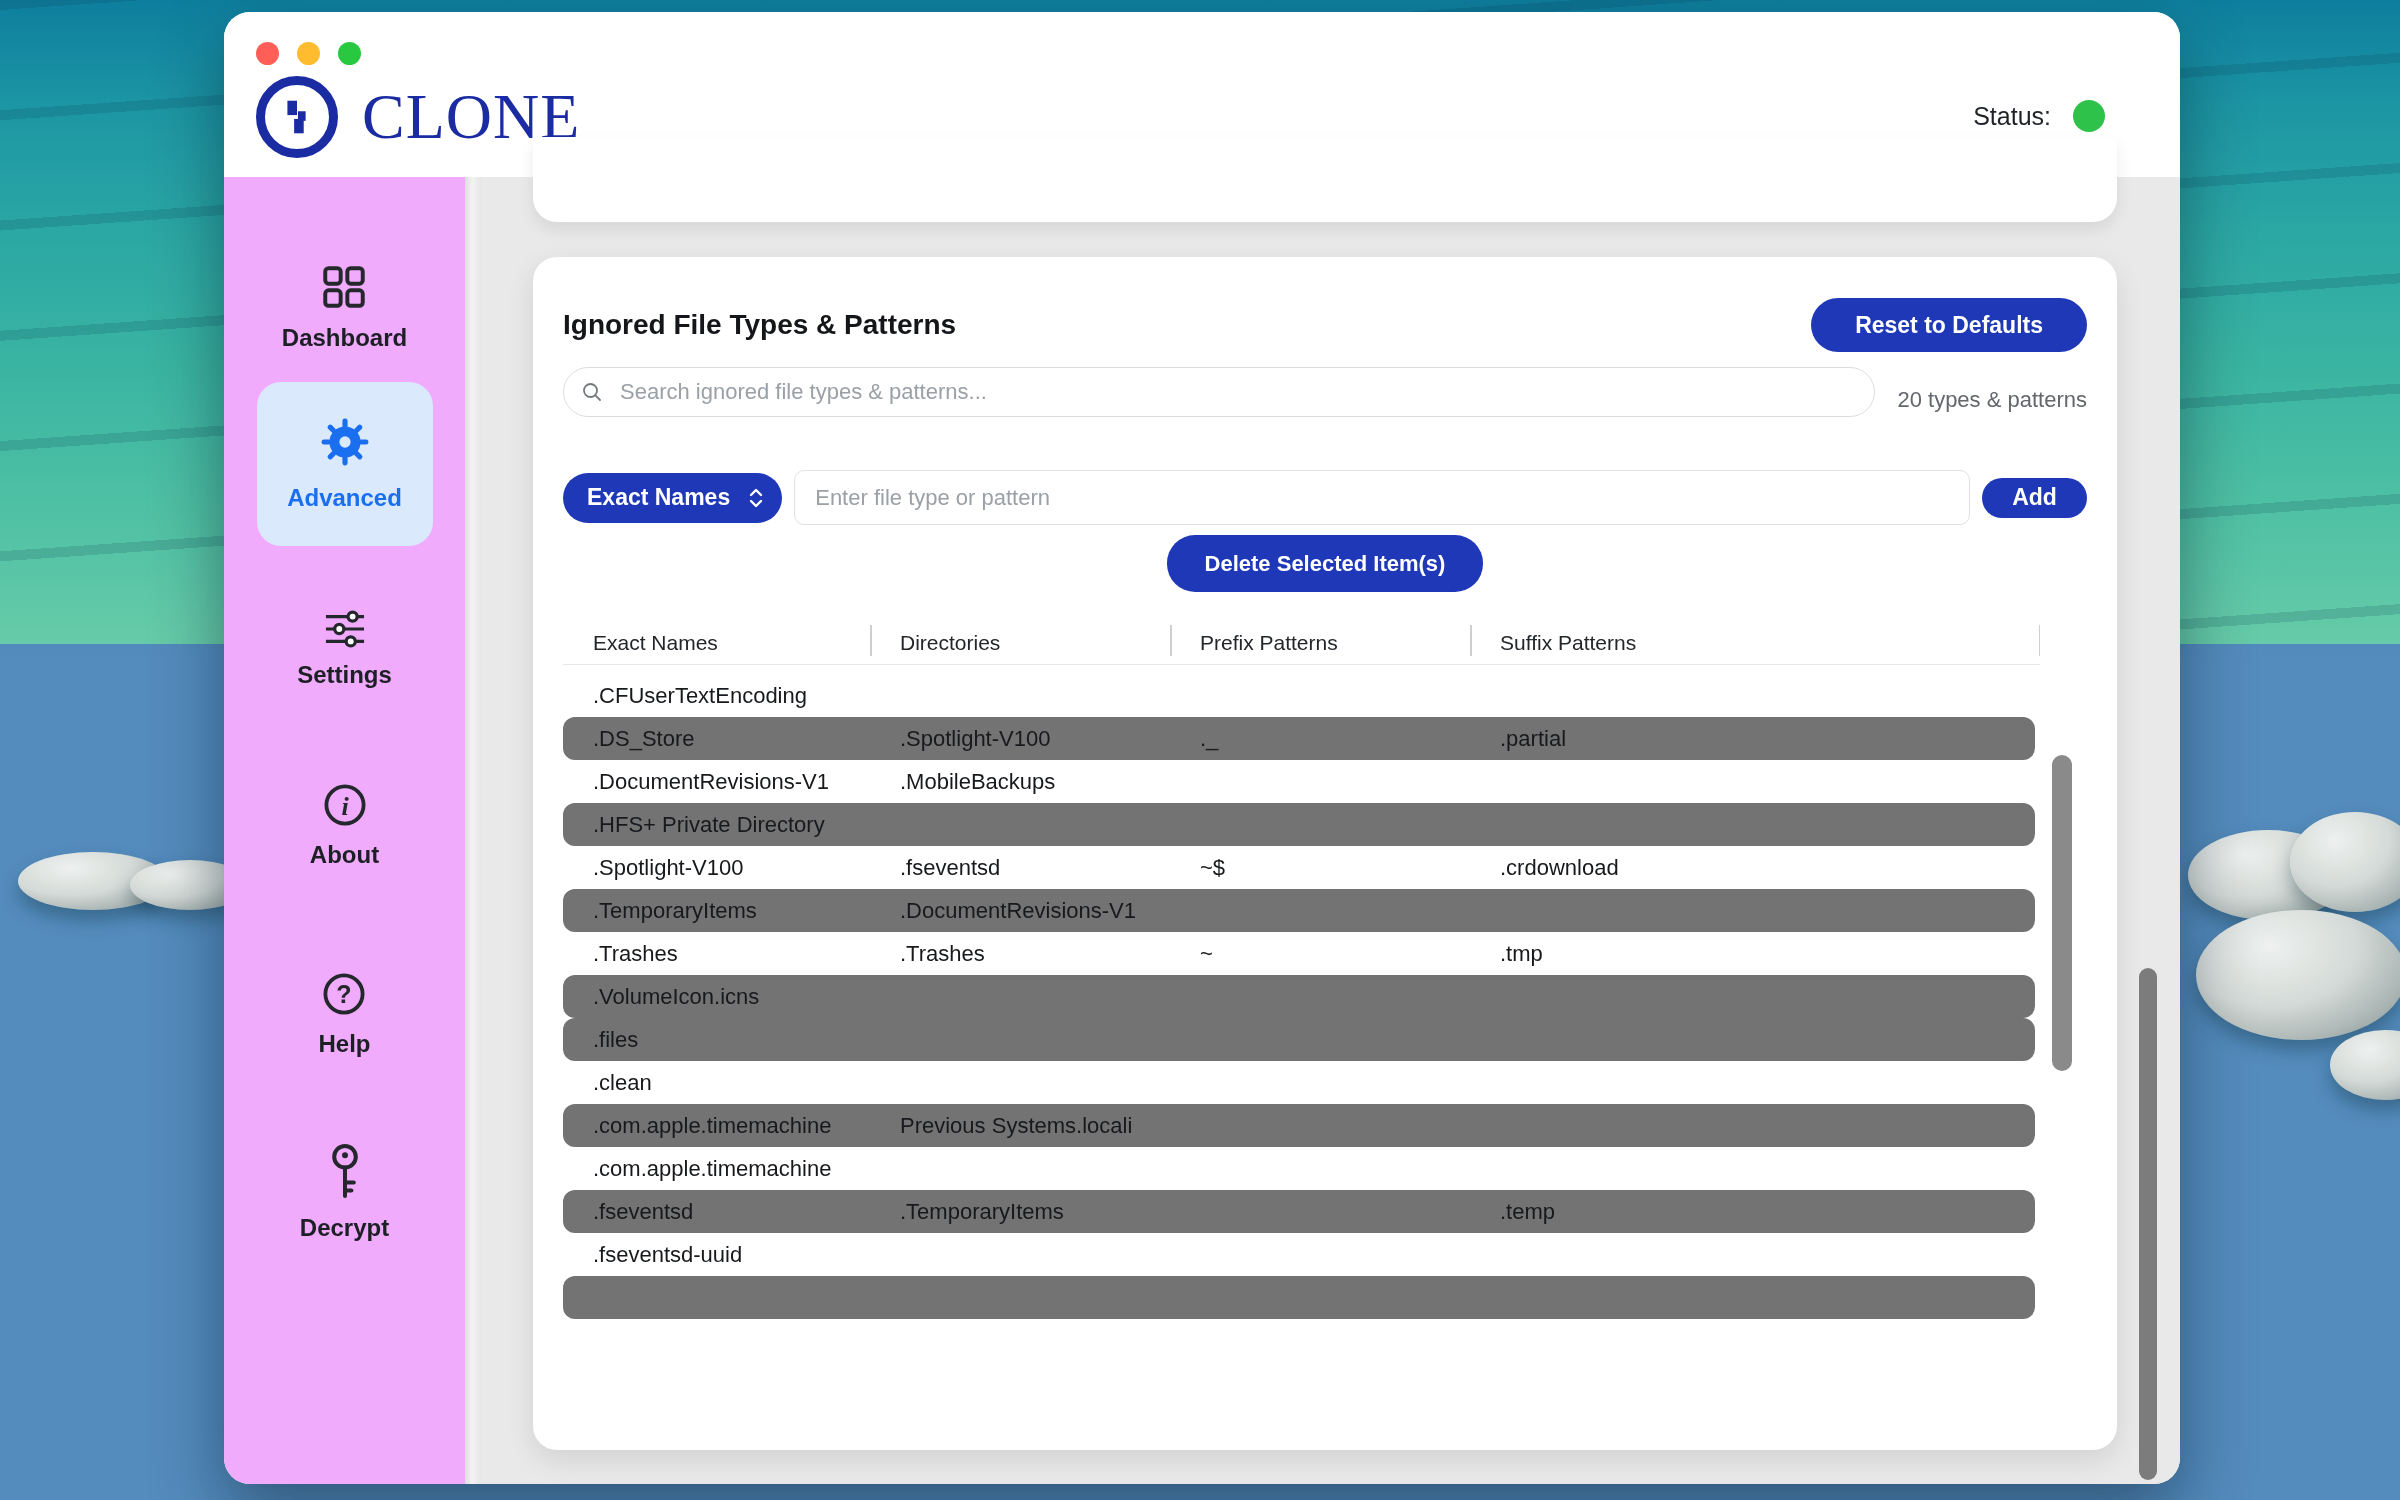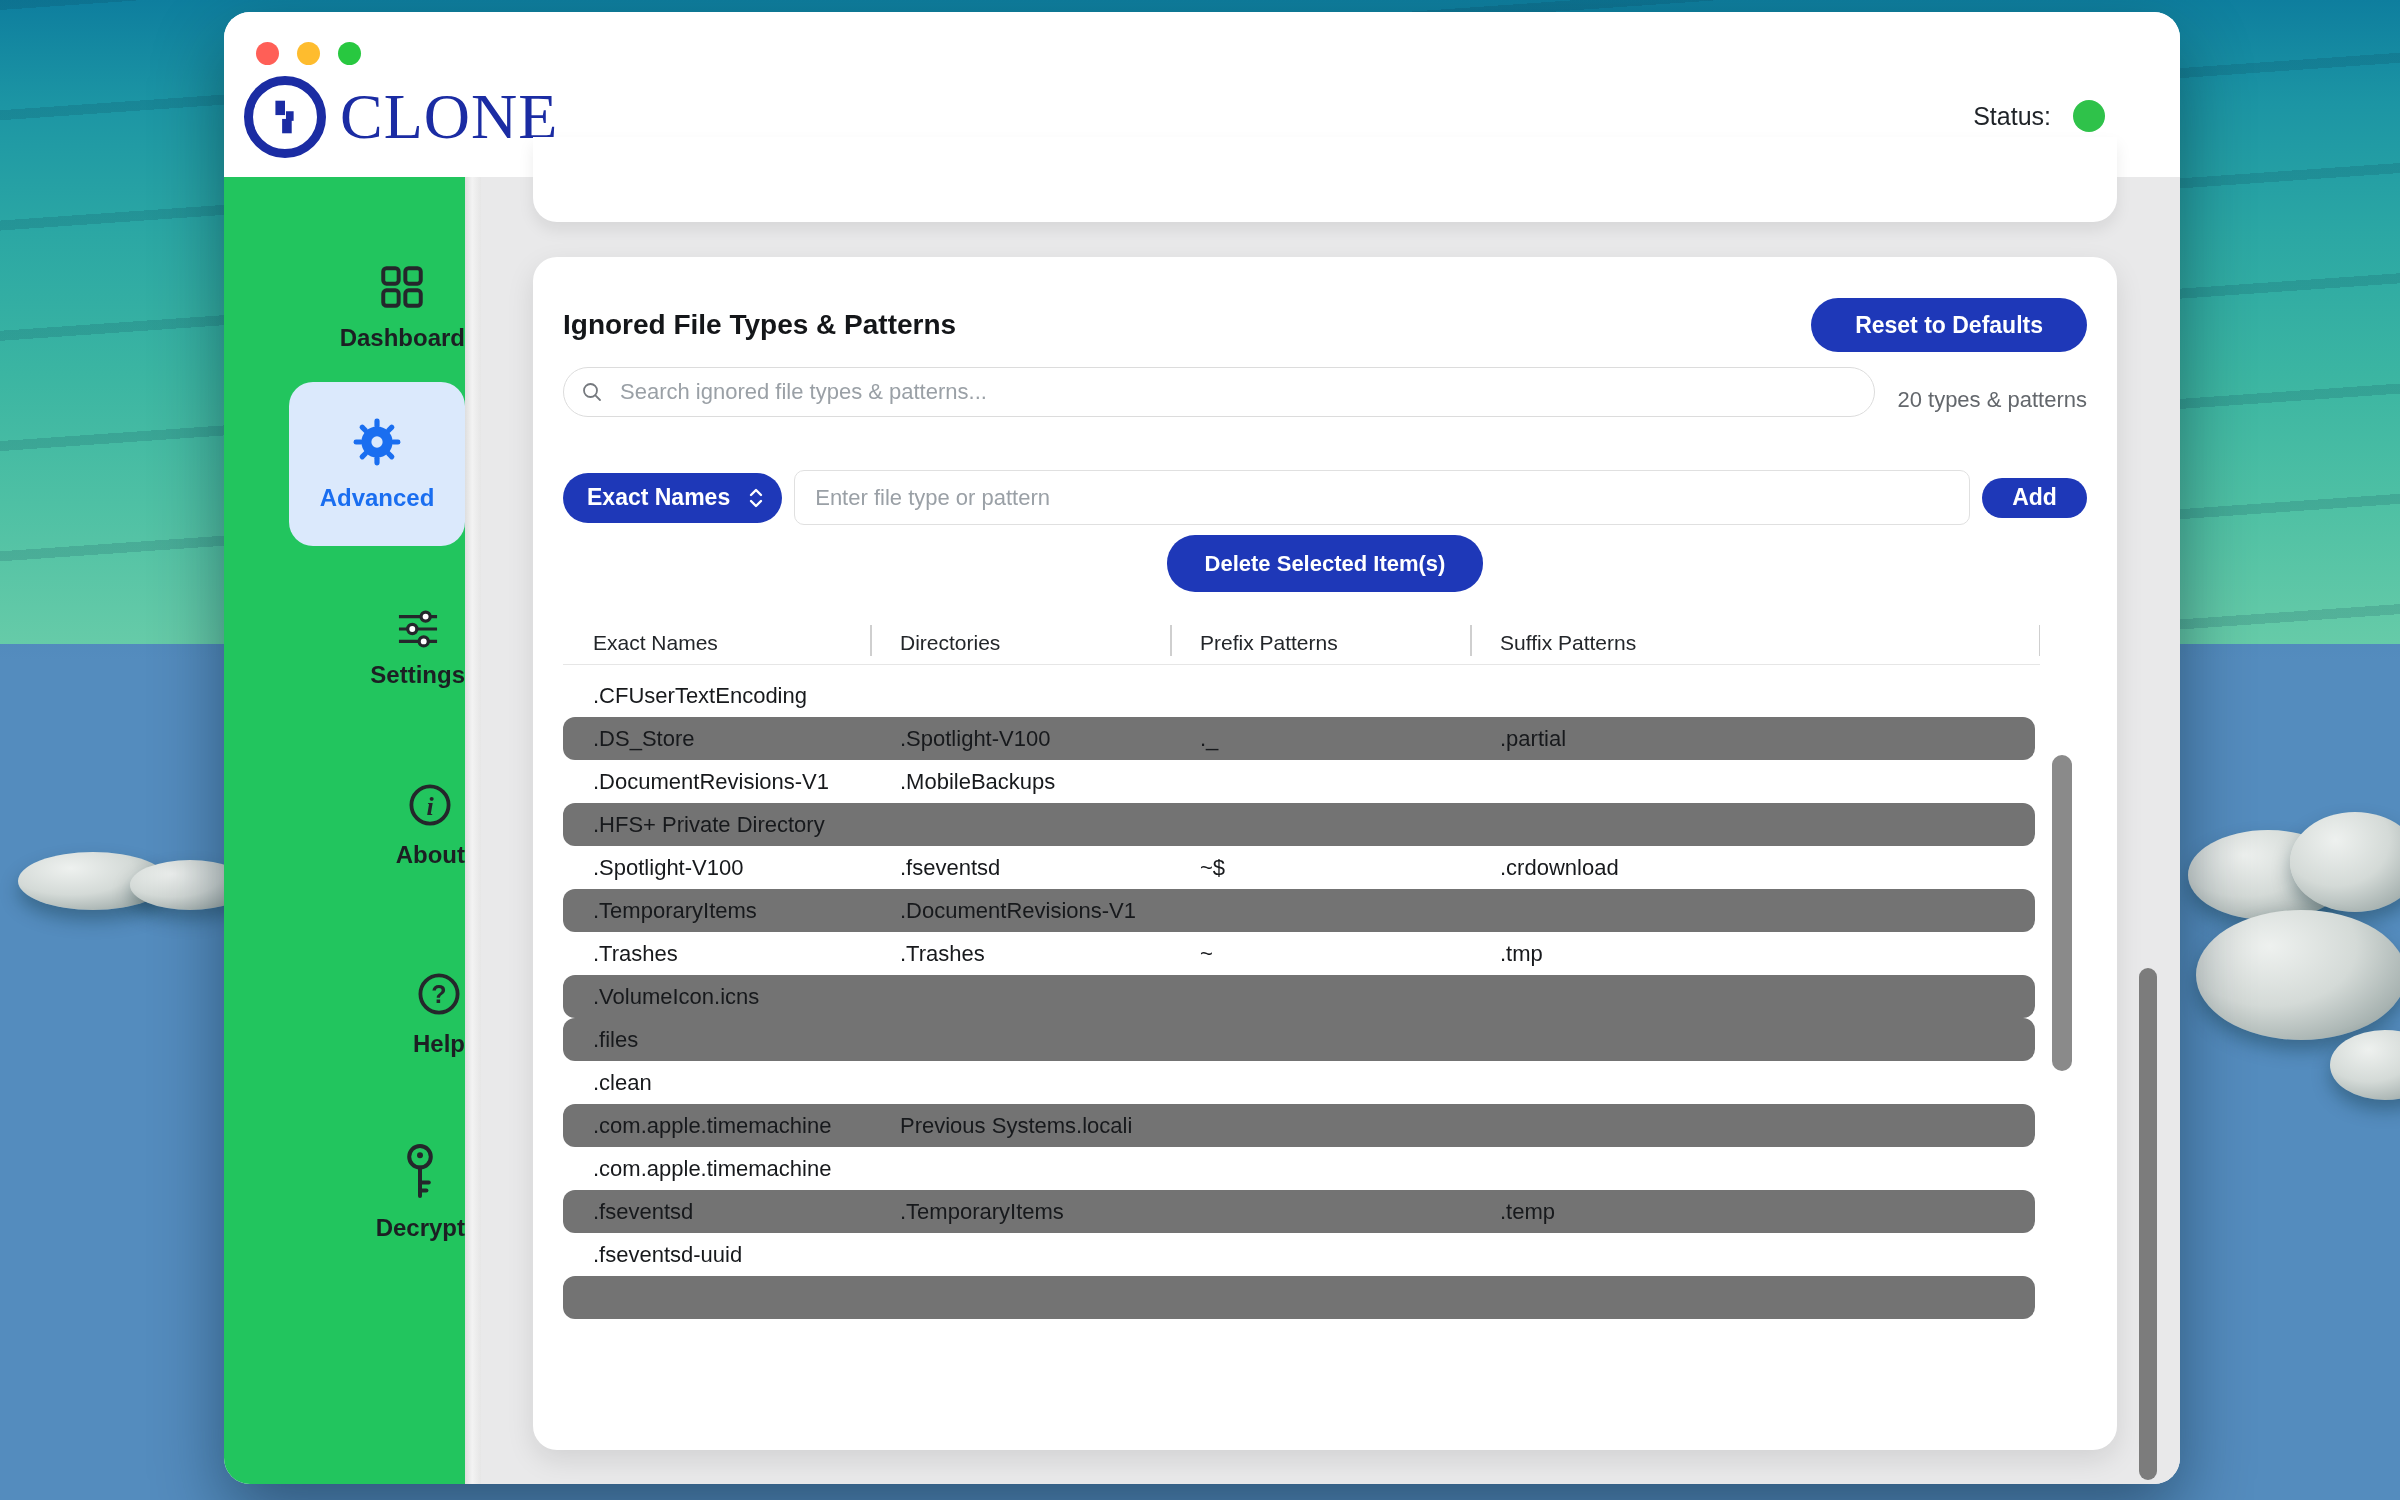--- a/index.html
+++ b/index.html
@@ -30,32 +30,32 @@
 
   
   .window { position:absolute; left:224px; top:12px; width:1956px; height:1472px; z-index:2;
     border-radius:26px; overflow:hidden; background:#ffffff;
     box-shadow:0 30px 70px rgba(5,25,40,.45); display:flex; flex-direction:column; }
 
   .topbar { position:relative; height:165px; background:#ffffff; flex:0 0 auto; }
   .traffic { position:absolute; left:32px; top:30px; display:flex; gap:18px; }
   .light { width:23px; height:23px; border-radius:50%; border:none; padding:0; }
   .light.red{ background:#ff5f57; } .light.yellow{ background:#febc2e; } .light.green{ background:#28c840; }
-  .brand { position:absolute; left:20px; top:64px; display:flex; align-items:center; gap:14px; }
+  .brand { position:absolute; left:32px; top:64px; display:flex; align-items:center; gap:24px; }
   .logo-ring { width:82px; height:82px; border-radius:50%; border:9px solid #1b2ca3; background:#fff;
     display:flex; align-items:center; justify-content:center; }
   .brand-name { font-family:"Liberation Serif", serif; font-size:64px; color:#1b2ca3; letter-spacing:1px; line-height:1; }
   .status { position:absolute; right:75px; top:88px; display:flex; align-items:center; gap:22px; }
   .status-label { font-size:25px; color:#1f2328; }
   .status-dot { width:32px; height:32px; border-radius:50%; background:#2fc24a; }
 
   .body-row { flex:1; display:flex; min-height:0; }
 
   
-  .sidebar { width:241px; background:#22c55e; display:flex; flex-direction:column; align-items:flex-end; padding-top:85px; flex:0 0 auto; }
+  .sidebar { width:241px; background:#f0abfc; display:flex; flex-direction:column; align-items:center; padding-top:85px; flex:0 0 auto; }
   .side-item { display:flex; flex-direction:column; align-items:center; gap:12px; background:transparent; border:none; cursor:default; }
   .side-label { font-size:24px; font-weight:600; color:#1c1f23; }
   .side-item.active { width:176px; border-radius:24px; background:#dbe9fc; padding:34px 0; margin-top:30px; gap:16px; }
   .side-item.active .side-label { color:#1a6ef0; }
   .gap-settings { margin-top:63px; } .gap-about { margin-top:92px; } .gap-help { margin-top:101px; } .gap-decrypt { margin-top:84px; }
 
   
   .content { position:relative; flex:1; background:#e9e9ea; min-width:0; }
   .gutter { position:absolute; left:0; top:0; bottom:0; width:16px;
     background:linear-gradient(90deg,#dedede 0%, #f3f3f3 45%, #e6e6e6 100%); }

